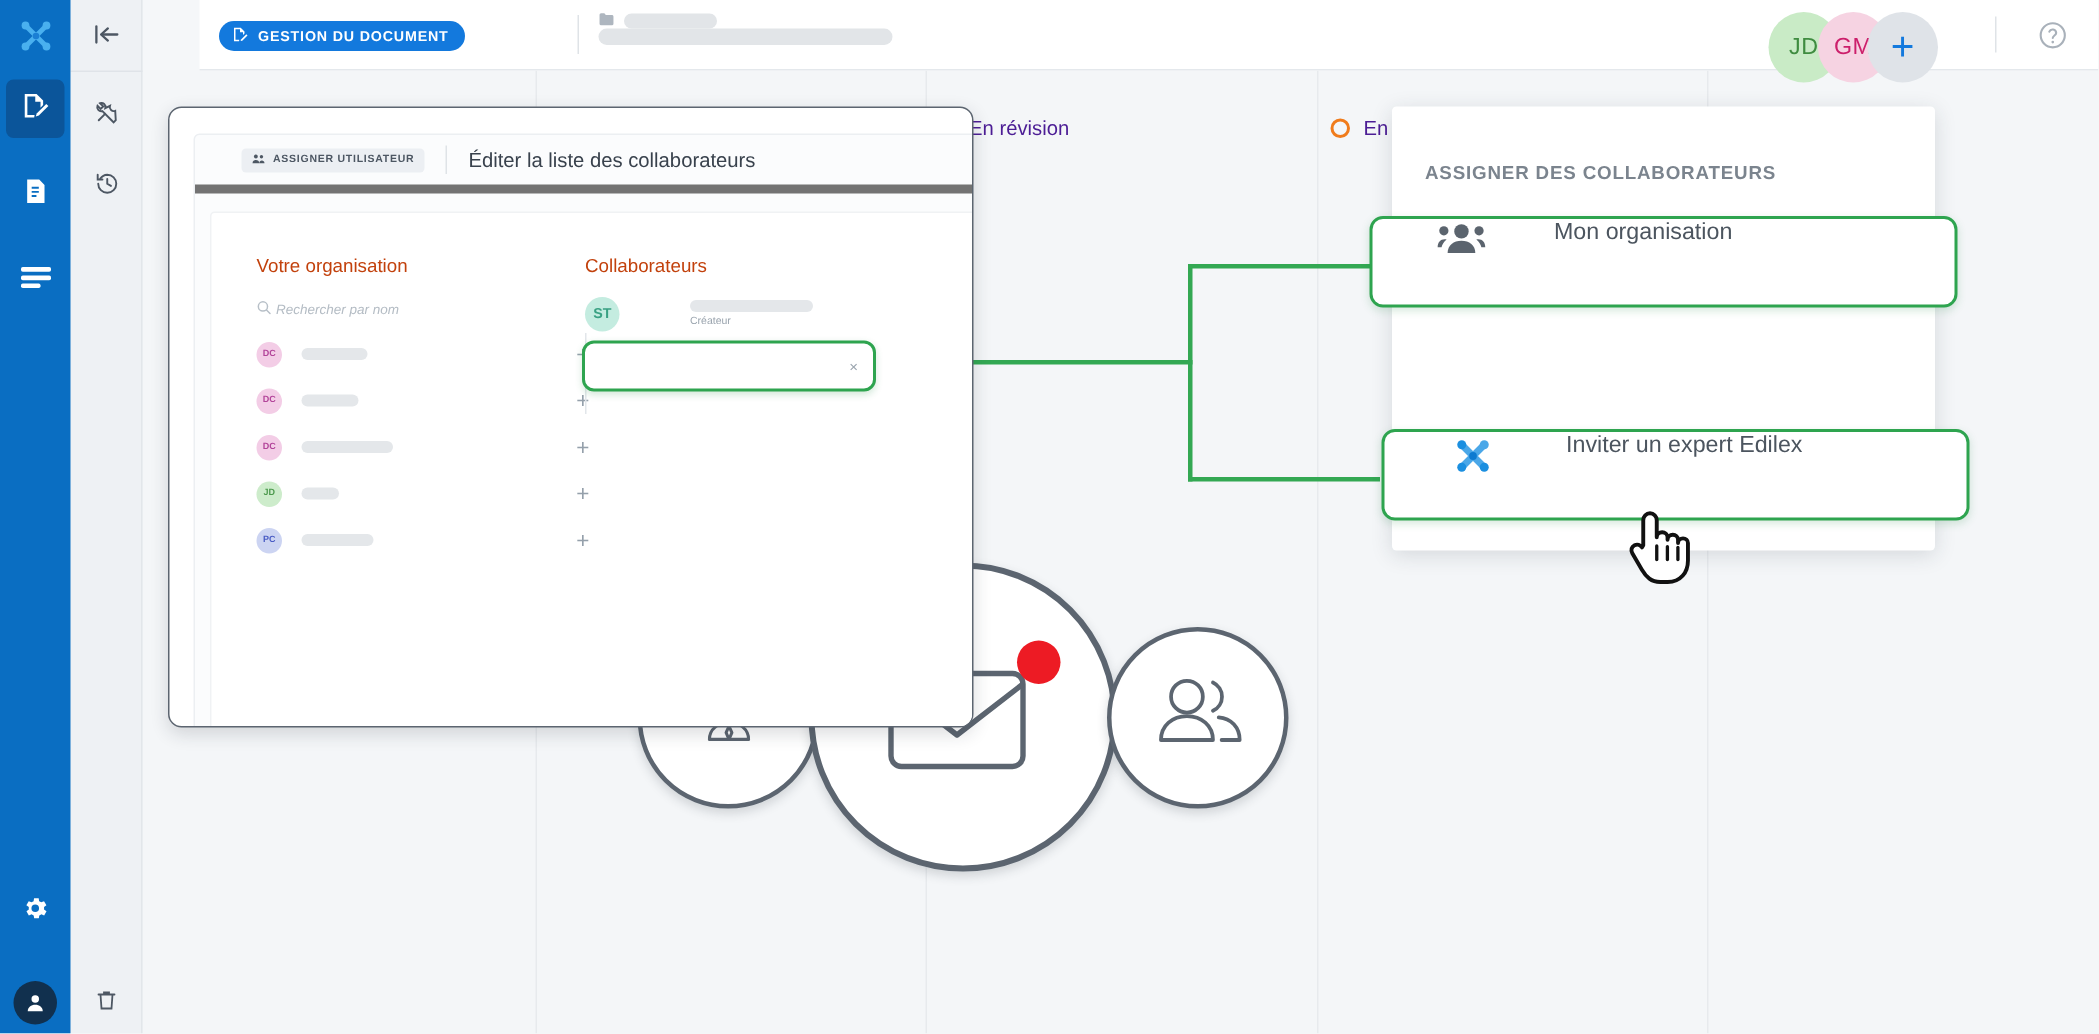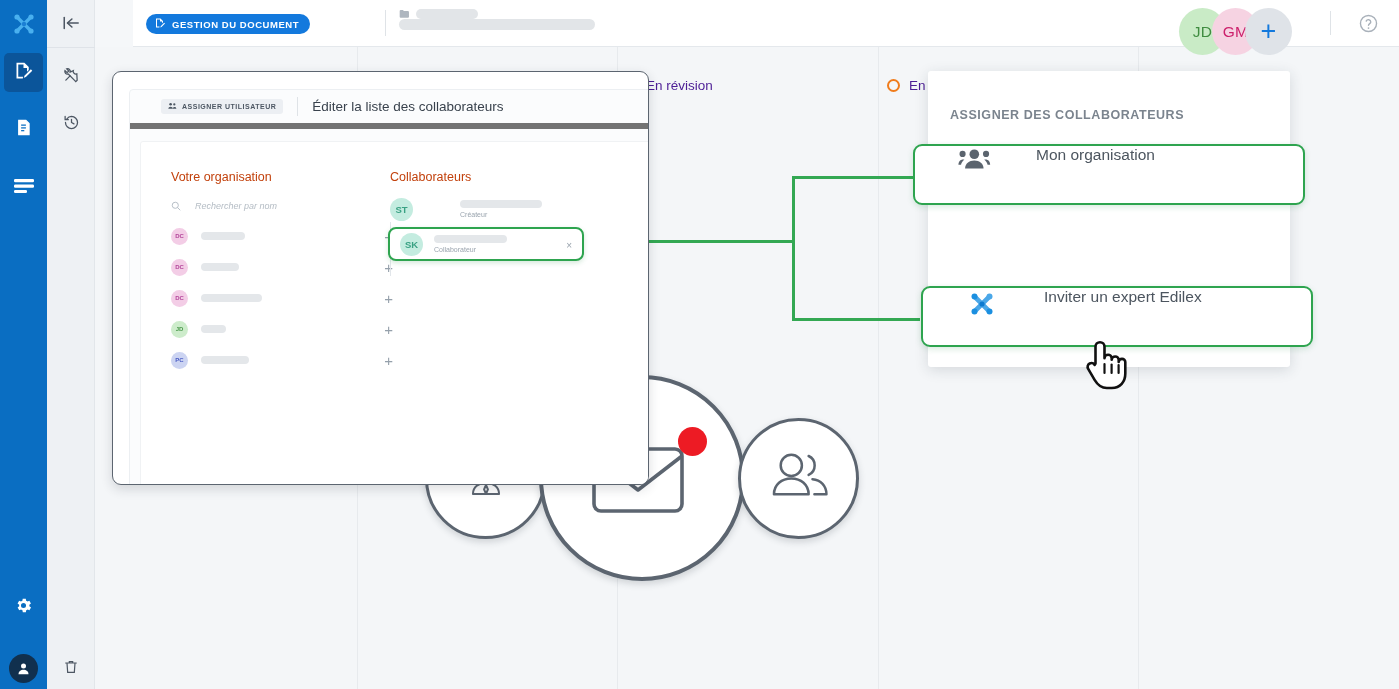--- a/index.html
+++ b/index.html
@@ -122,21 +122,21 @@
   }
   .head-div { width: 1px; height: 19px; background: #dfe3e7; margin: 0 14px; }
   .head-title { font-size: 13.5px; color: #39424d; }
 
   .dlg-body {
     position: absolute; left: 10px; top: 51px; right: 22px; bottom: 12px;
     background: #fff; border: 1px solid #f0f2f4; border-radius: 3px;
   }
   .pane-title { position: absolute; font-size: 12.5px; color: #c2410c; }
 
-  .search-row { position: absolute; left: 30px; top: 55px; display: flex; align-items: center; gap: 14px; text-align: center; }
+  .search-row { position: absolute; left: 30px; top: 55px; display: flex; align-items: center; gap: 3px; text-align: center; }
   .search-ph { font-size: 9px; color: #b4bcc4; font-style: italic; }
 
   .org-row {
     position: absolute; left: 30px; width: 222px; height: 26px;
     display: flex; align-items: center;
   }
   .mini-av {
     width: 17px; height: 17px; border-radius: 50%;
     display: flex; align-items: center; justify-content: center;
     font-size: 6px; font-weight: bold;
@@ -417,27 +417,20 @@
             <div class="cbar" style="width:82px"></div>
             <div class="crole">Créateur</div>
           </div>
         </div>
 
       </div>
     </div>
   </div>
 
   <div class="collab-hl">
-    <div style="display:flex; align-items:center; height:100%; padding-left:10px;">
-      <div class="cav">SK</div>
-      <div style="margin-left:11px">
-        <div class="cbar" style="width:73px"></div>
-        <div class="crole">Collaborateur</div>
-      </div>
-    </div>
     <span class="x-close">×</span>
   </div>
 
   <div class="menu">
     <div class="menu-title">ASSIGNER DES COLLABORATEURS</div>
 
     <div class="menu-item" style="top:78px;">
       <span class="mi-icon">
         <svg width="27" height="25" viewBox="0 0 28 26" fill="none" stroke="#5b646e" stroke-width="1.7" stroke-linejoin="round">
           <path d="M2.5 6.2A2.2 2.2 0 014.7 4h5.6l2.3 2.7H23A2.2 2.2 0 0125.2 9v11.8a2.2 2.2 0 01-2.2 2.2H4.7a2.2 2.2 0 01-2.2-2.2z"></path>

